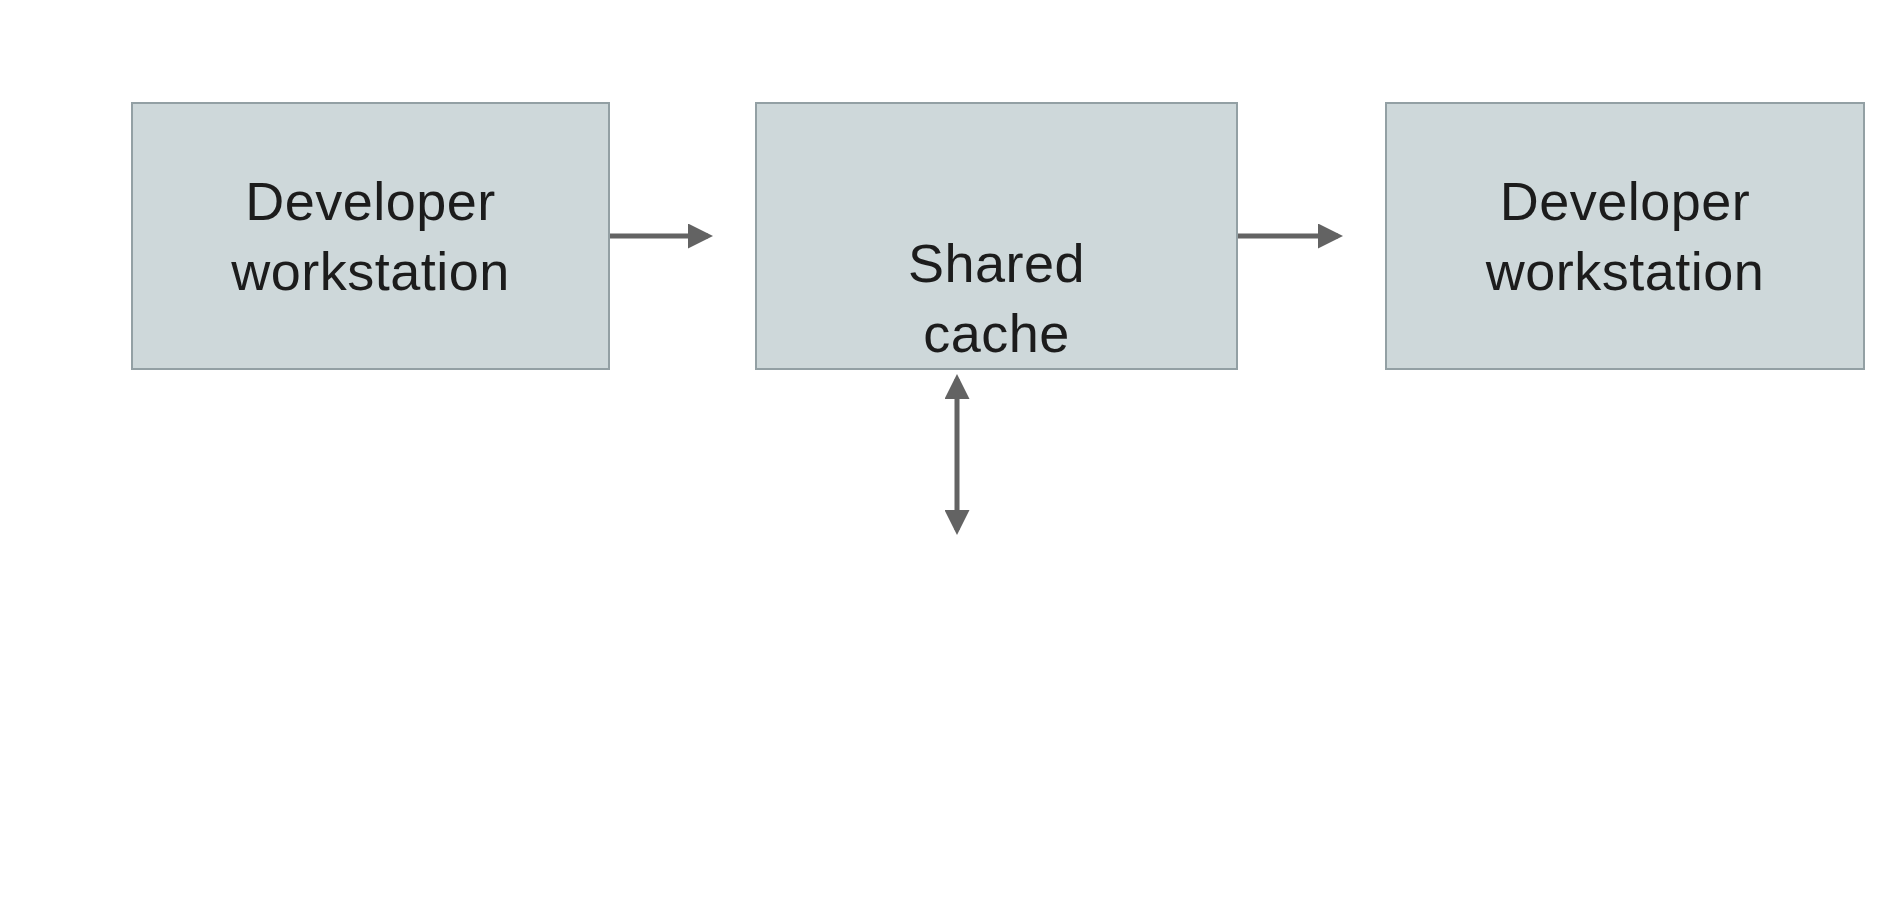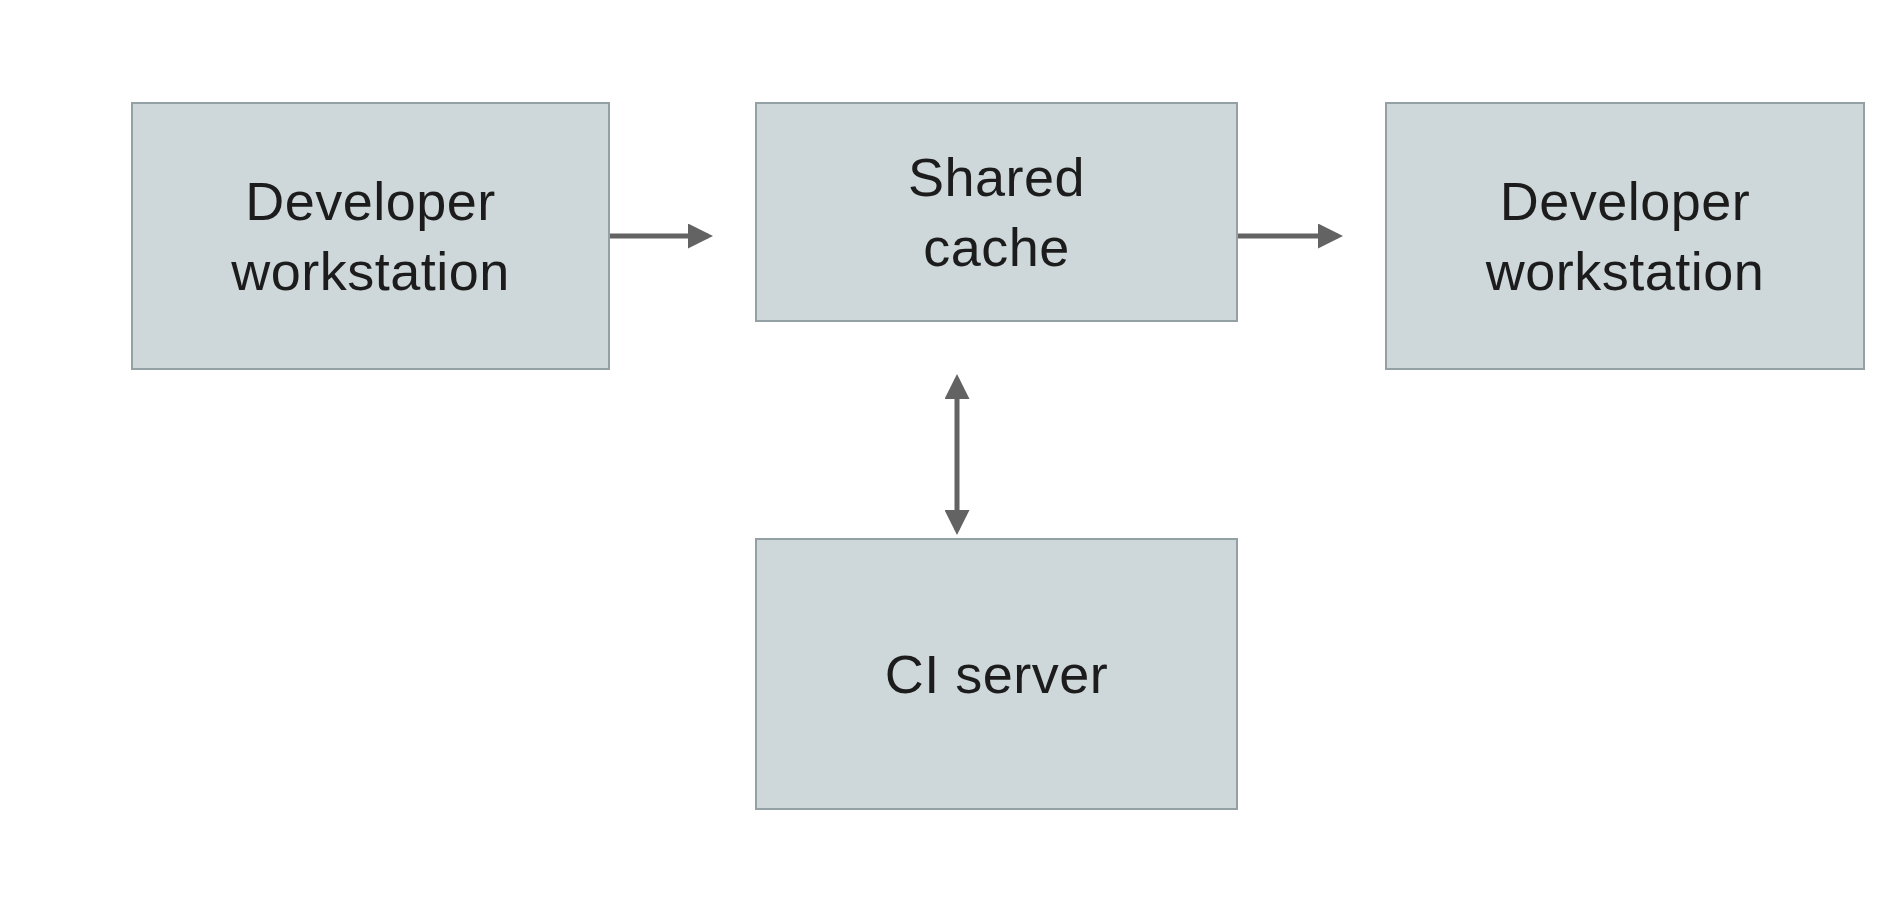--- a/index.html
+++ b/index.html
@@ -48,21 +48,21 @@
     margin-left:39px;
   }
   .node-label{
     color:var(--text);
     font-size:54px;
     line-height:1.3;
     white-space:pre-line;
     letter-spacing:0.5px;
   }
   .node-dev-left  { left:92px;   top:102px; width:479px; height:268px; }
-  .node-cache     { left:716px;  top:102px; width:483px; height:220px; }
+  .node-cache     { left:716px;  top:102px; width:483px; height:268px;align-items:flex-end; }
   .node-dev-right { left:1346px; top:102px; width:480px; height:268px; }
   .node-ci        { left:716px;  top:538px; width:483px; height:272px; }
 </style>
 </head>
 <body>
 
 <div class="canvas">
 
   <svg class="connectors" viewBox="0 0 1900 922" xmlns="http://www.w3.org/2000/svg">
     <defs>
@@ -83,17 +83,14 @@
   <div class="node node-cache">
     <span class="node-label">Shared
 cache</span>
   </div>
 
   <div class="node node-dev-right">
     <span class="node-label">Developer
 workstation</span>
   </div>
 
-  <div class="node node-ci">
-    <span class="node-label">CI server</span>
-  </div>
 
 </div>
 
 </body></html>

